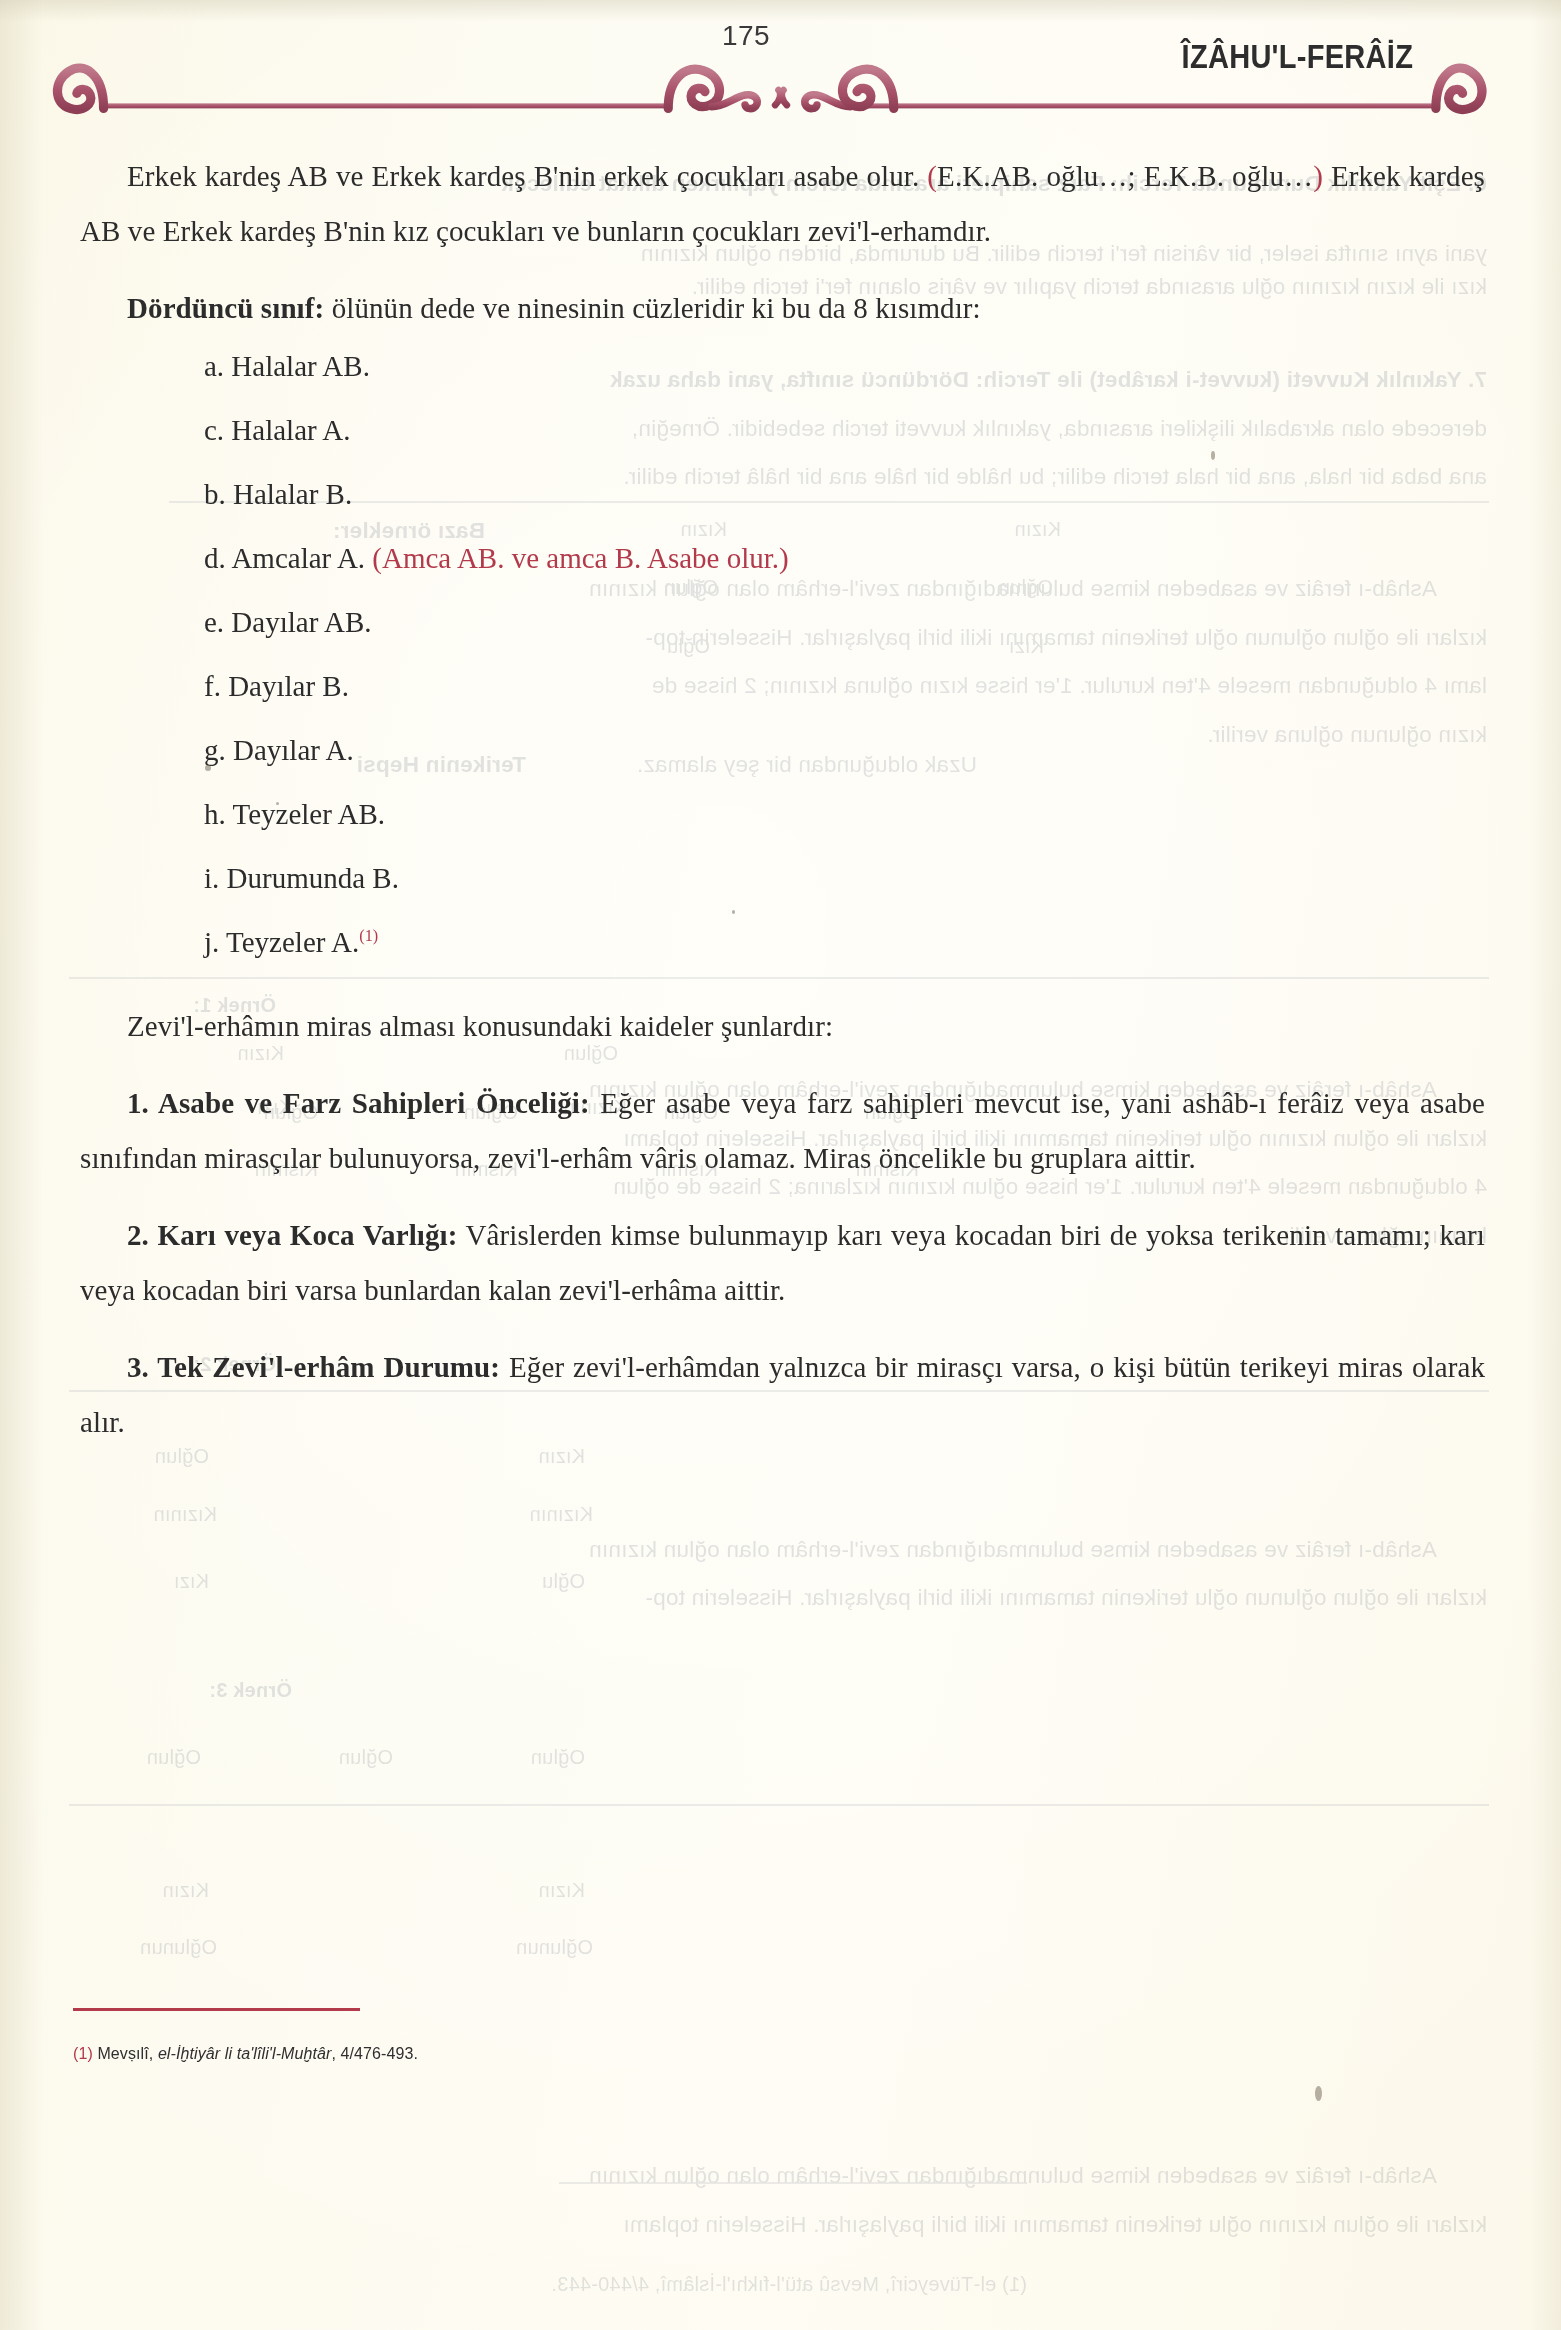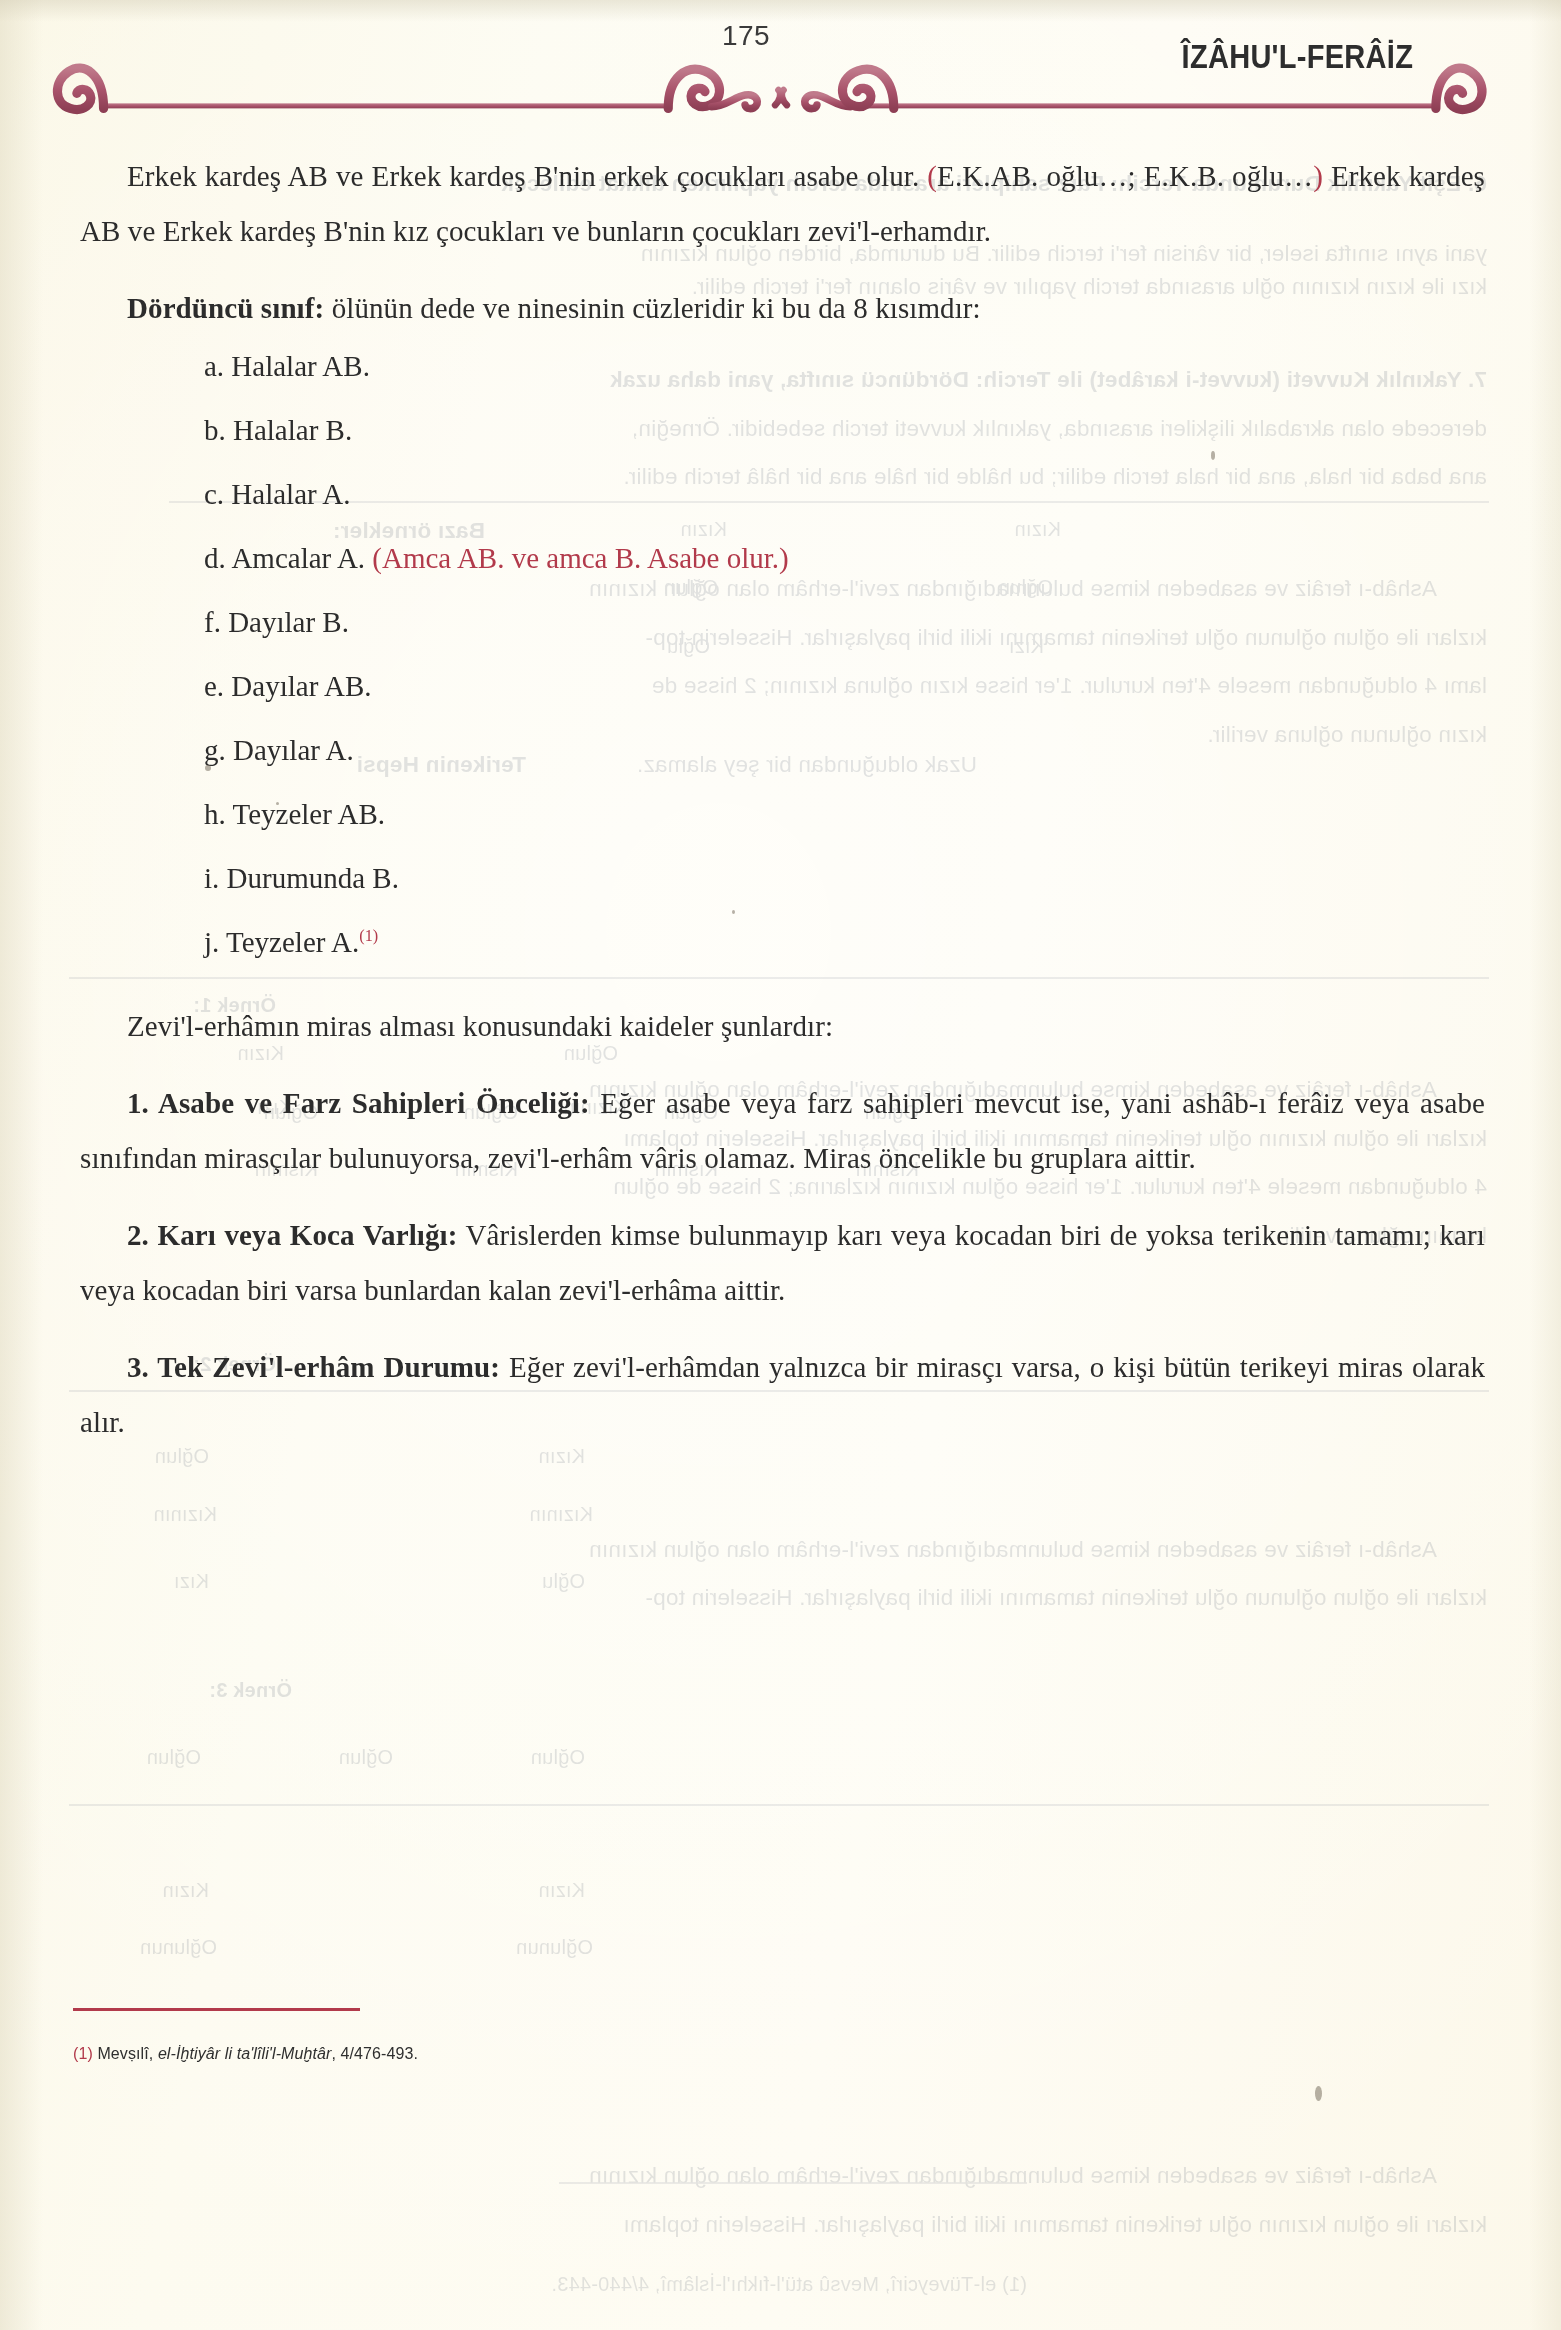--- a/index.html
+++ b/index.html
@@ -315,25 +315,25 @@
   <div class="body">
 
     <p class="para indent"><span>Erkek kardeş AB ve Erkek kardeş B'nin erkek çocukları asabe olur. </span><span class="annot">(</span><span>E.K.AB. oğlu…; E.K.B. oğlu…</span><span class="annot">)</span><span> Erkek kardeş AB ve Erkek kardeş B'nin kız çocukları ve bunların çocukları zevi'l-erhamdır.</span></p>
 
     <div class="sp-26"></div>
 
     <p class="para indent tight"><b class="lead">Dördüncü sınıf:</b><span> ölünün dede ve ninesinin cüzleridir ki bu da 8 kısımdır:</span></p>
 
     <ol class="abc">
       <li><span>a. Halalar AB.</span></li>
+      <li><span>c. Halalar A.</span></li>
       <li><span>b. Halalar B.</span></li>
-      <li><span>c. Halalar A.</span></li>
       <li><span>d. Amcalar A. </span><span class="annot">(Amca AB.  ve amca B. Asabe olur.)</span></li>
+      <li><span>e. Dayılar AB.</span></li>
       <li><span>f. Dayılar B.</span></li>
-      <li><span>e. Dayılar AB.</span></li>
       <li><span>g. Dayılar A.</span></li>
       <li><span>h. Teyzeler AB.</span></li>
       <li><span>i. Durumunda B.</span></li>
       <li><span>j. Teyzeler A.</span><sup class="fn">(1)</sup></li>
     </ol>
 
     <div class="sp-18"></div>
 
     <p class="para indent tight">Zevi'l-erhâmın miras alması konusundaki kaideler şunlardır:</p>
 

